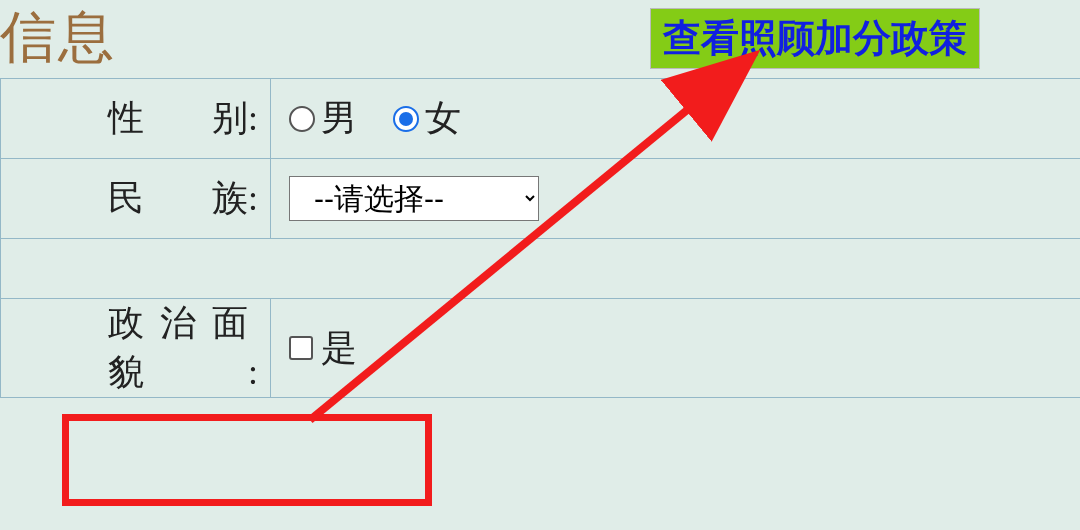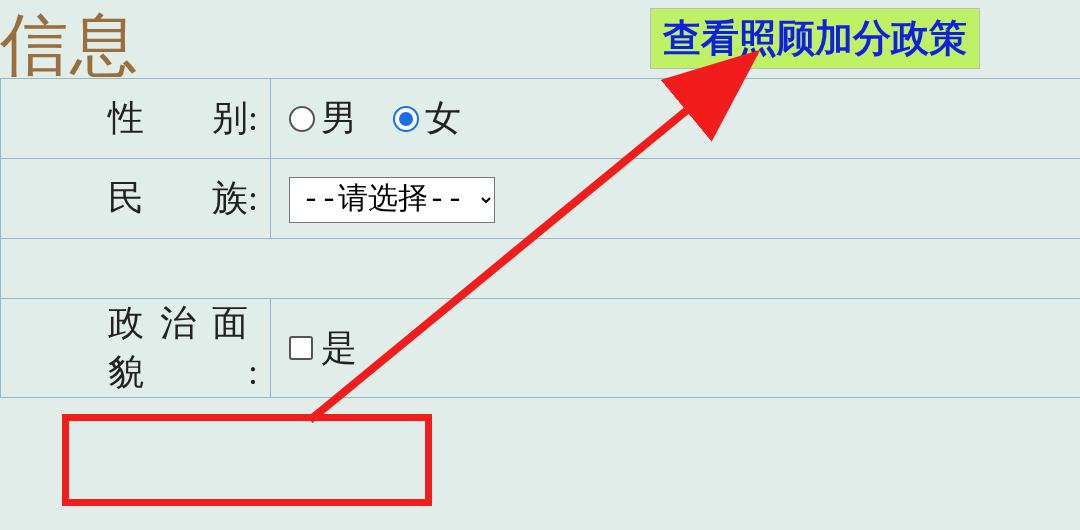--- a/index.html
+++ b/index.html
@@ -8,30 +8,30 @@
       height: 530px;
       background: #e0ede8;
       font-family: "SimSun", "宋体", serif;
       position: relative;
       overflow: hidden;
     }
     .heading {
       position: absolute;
       left: 0;
       top: 0;
-      font-size: 68px;
+      font-size: 56px;
       color: #9b6e3e;
       letter-spacing: 2px;
       font-weight: normal;
     }
     .policy-link {
       position: absolute;
       right: 100px;
       top: 8px;
-      background: #bef264;
+      background: #84cc16;
       border: 1px solid #bbb;
       padding: 4px 12px;
       font-size: 38px;
       font-weight: bold;
       color: #1020e0;
       cursor: pointer;
     }
     .form-table {
       position: absolute;
       left: 0;
@@ -58,23 +58,23 @@
     .label-cell .l1 { display: inline-block; text-align: justify; text-align-last: justify; width: 140px; }
     .form-table td.value-cell {
       padding-left: 18px;
     }
     .gap-row td {
       height: 60px;
       border-left: 1px solid #94b8c7;
     }
     .select-box {
       font-size: 30px;
-      font-family: Liberation Mono, monospace;
-      padding: 4px 8px;
-      width: 206px;
+      font-family: Liberation Sans, sans-serif;
+      padding: 4px 20px;
+      width: 250px;
       background: #fff;
       border: 1px solid #777;
     }
     .radio-wrap { display: inline-flex; align-items: center; gap: 12px; }
     .radio-item { display: inline-flex; align-items: center; gap: 6px; margin-right: 24px; }
     .radio-circle {
       width: 26px; height: 26px; border: 2px solid #555; border-radius: 50%;
       display: inline-flex; align-items: center; justify-content: center;
       background: #fff;
     }

